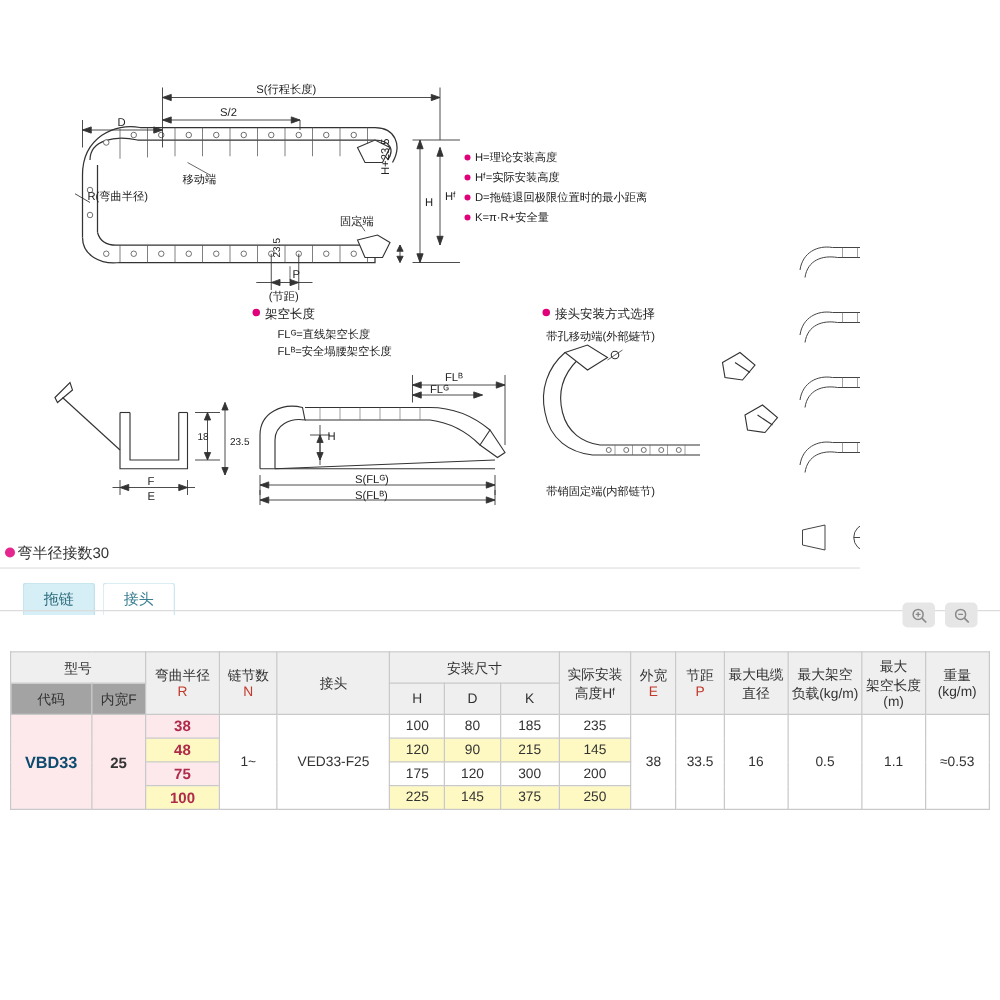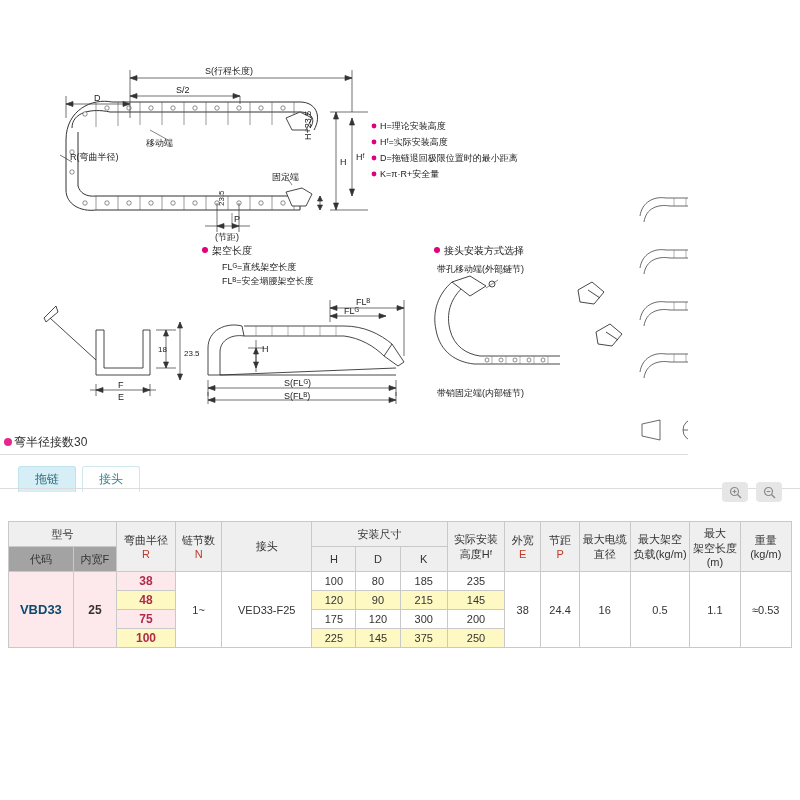--- a/index.html
+++ b/index.html
@@ -505,21 +505,21 @@
           <td class="cell-code" rowspan="4">VBD33</td>
           <td class="cell-inner" rowspan="4">25</td>
           <td class="cell-r">38</td>
           <td rowspan="4" class="plain">1~</td>
           <td rowspan="4" class="plain">VED33-F25</td>
           <td class="plain">100</td>
           <td class="plain">80</td>
           <td class="plain">185</td>
           <td class="plain">235</td>
           <td rowspan="4" class="plain">38</td>
-          <td rowspan="4" class="plain">24.4</td>
+          <td rowspan="4" class="plain">33.5</td>
           <td rowspan="4" class="plain">16</td>
           <td rowspan="4" class="plain">0.5</td>
           <td rowspan="4" class="plain">1.1</td>
           <td rowspan="4" class="plain">≈0.53</td>
         </tr>
         <tr class="row-alt">
           <td class="cell-r">48</td>
           <td>120</td>
           <td>90</td>
           <td>215</td>

